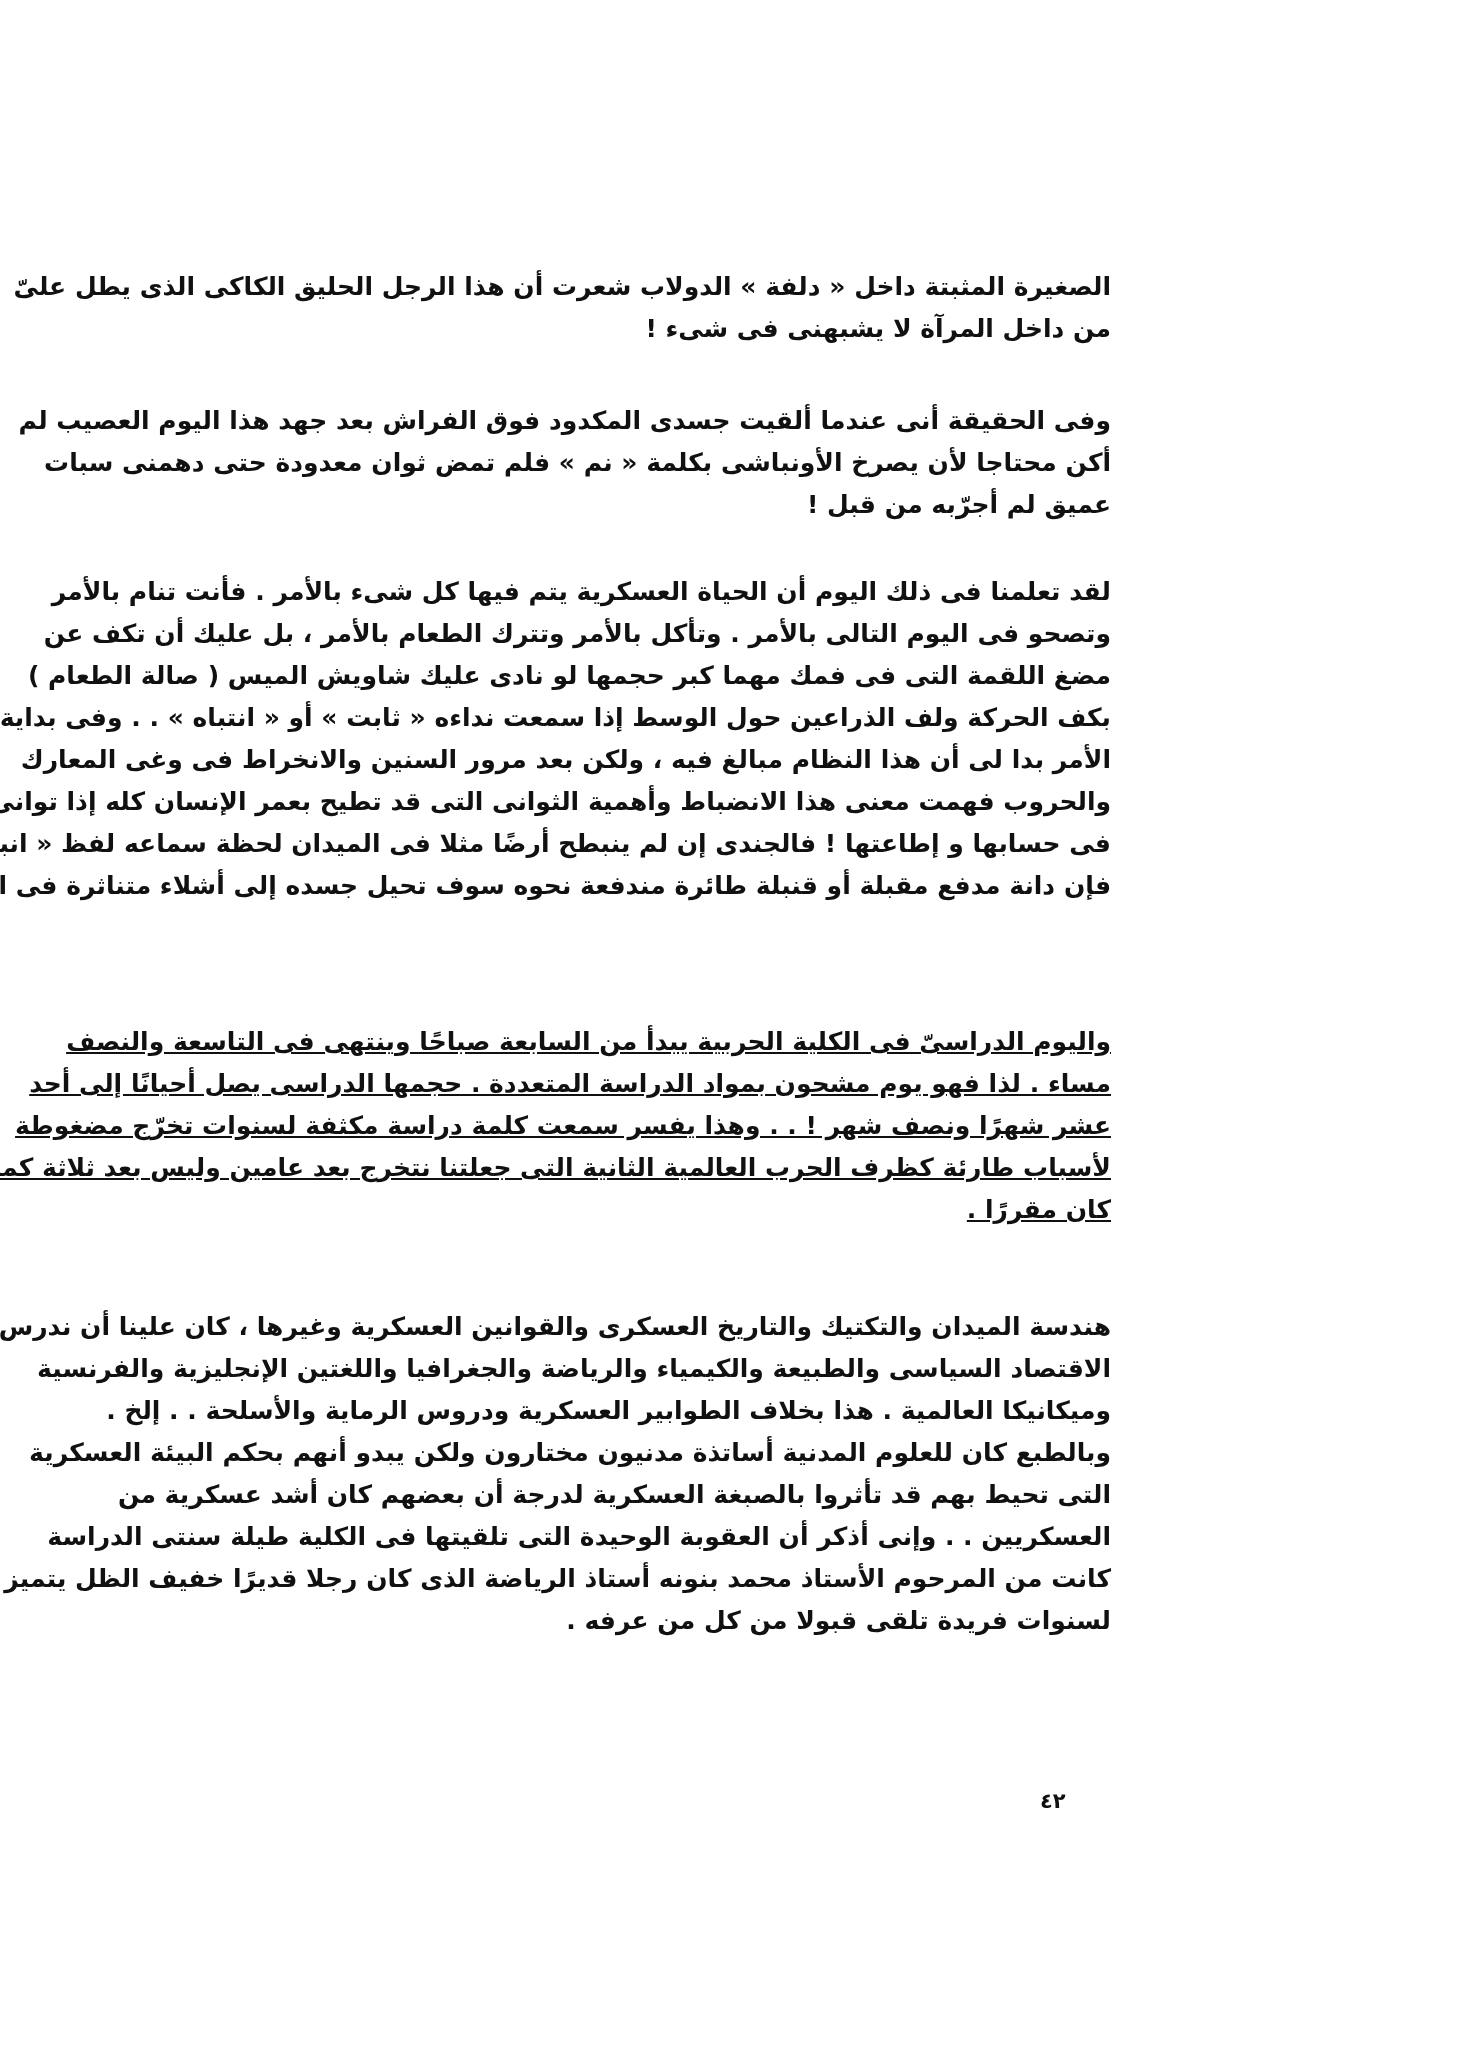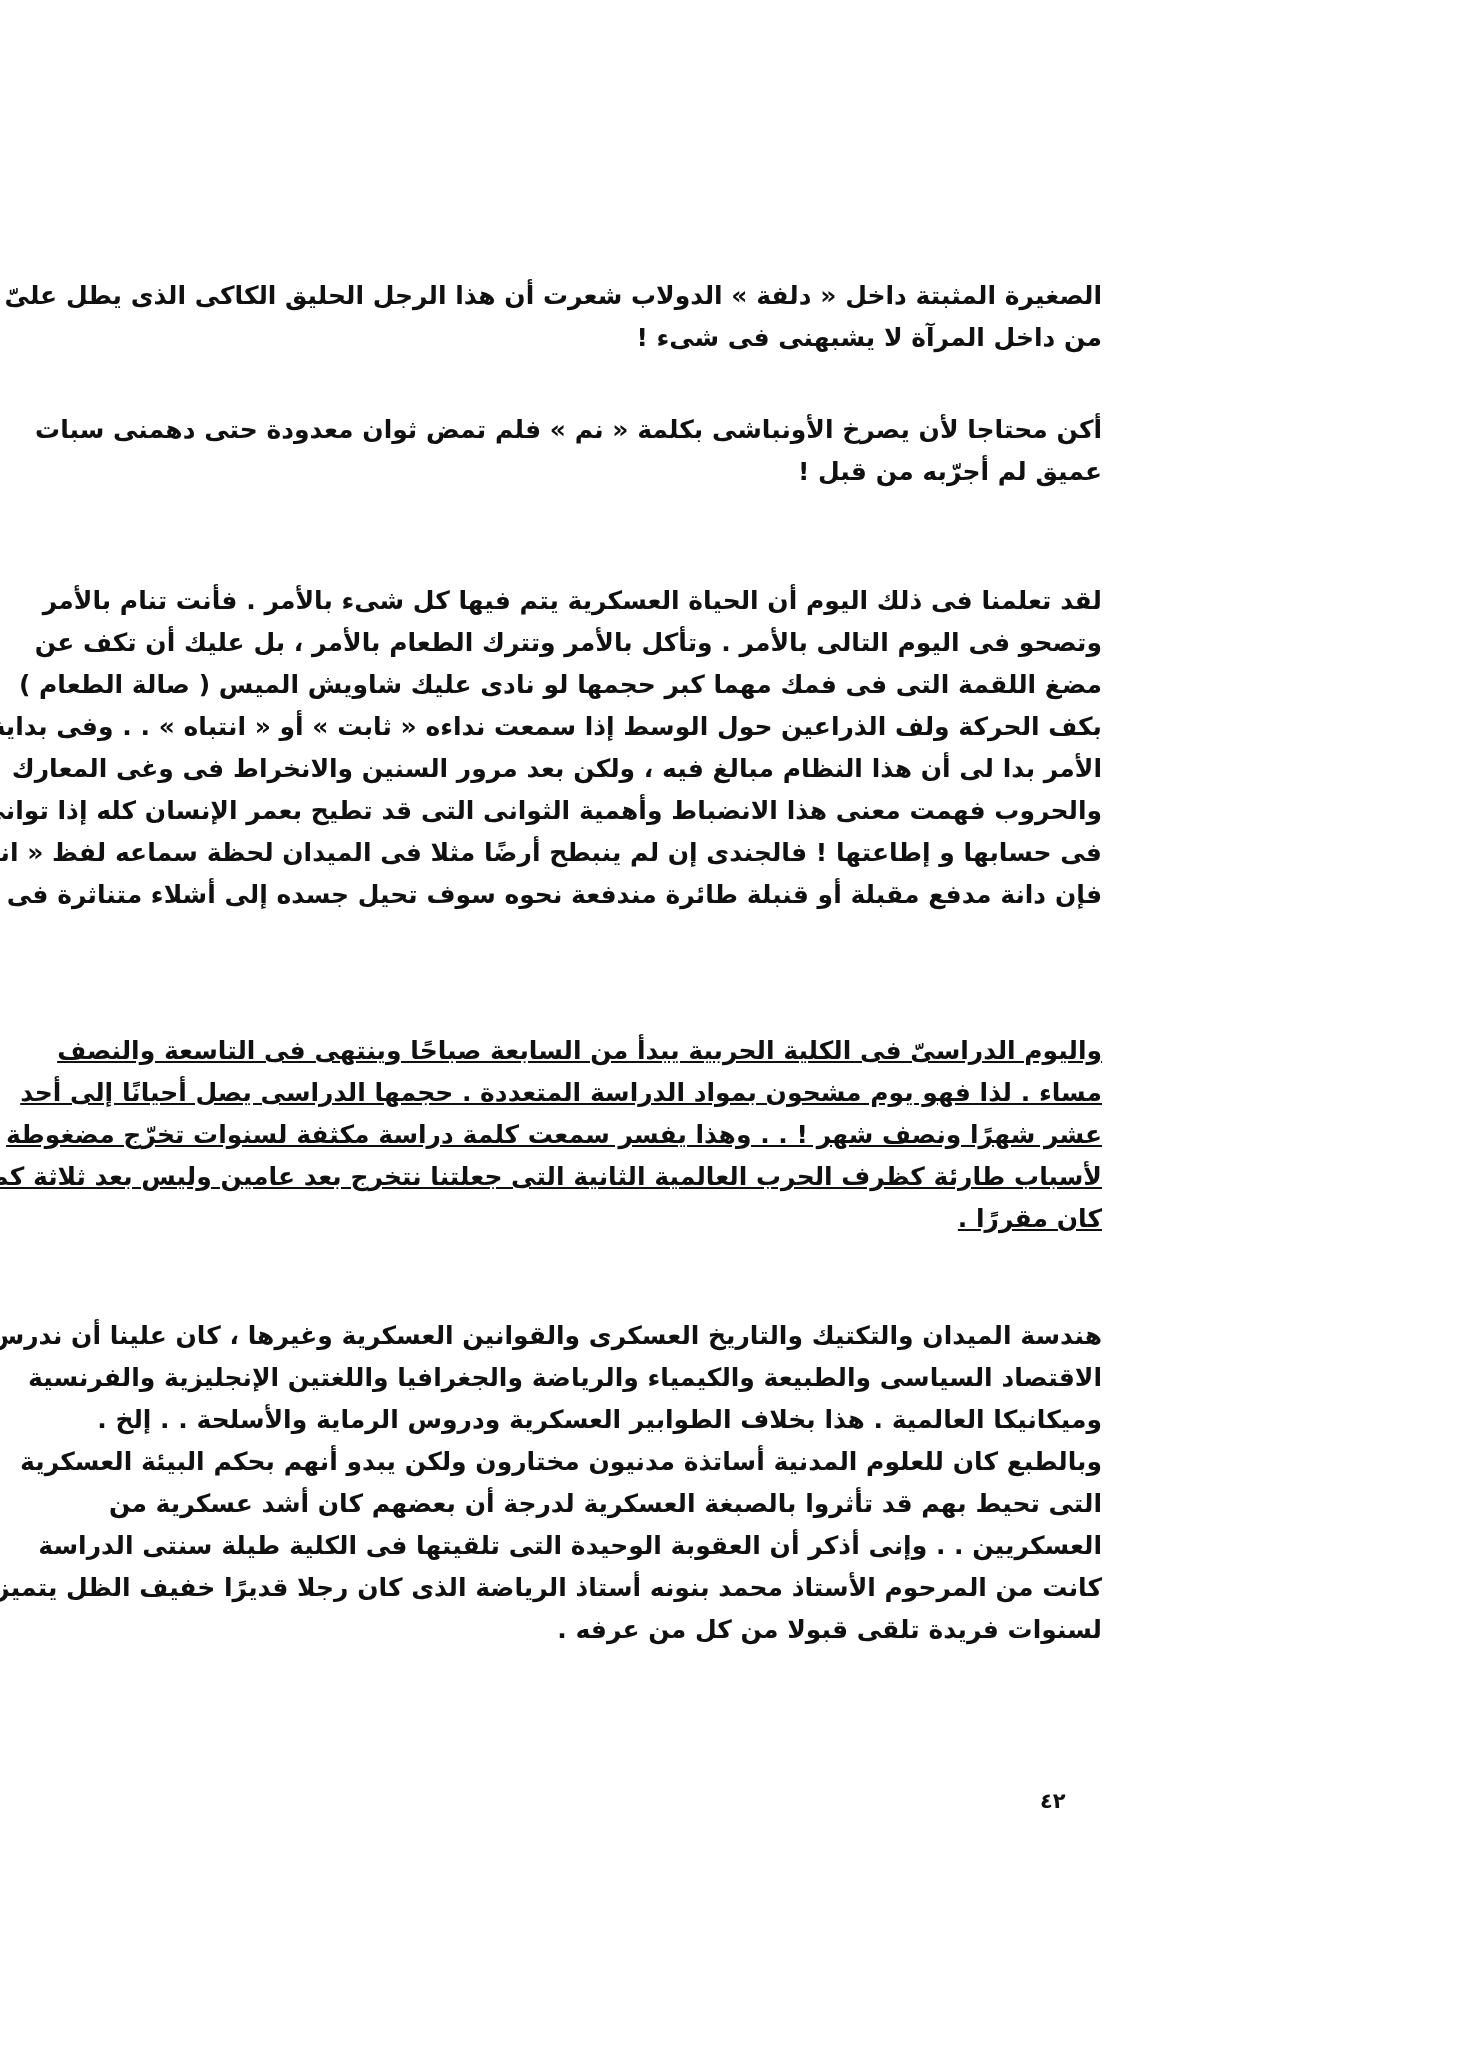--- a/index.html
+++ b/index.html
@@ -17,21 +17,21 @@
     }
     .page {
       position: absolute;
       left: 215px;
       top: 262px;
       width: 900px;
       direction: rtl;
       text-align: justify;
     }
     .para {
-      margin: 13px;
+      margin: 4px;
       font-size: 25px;
       line-height: 42px;
       font-weight: bold;
       text-align-last: right;
     }
     .para .line {
       display: block;
       text-align: justify;
       text-align-last: justify;
       white-space: nowrap;
@@ -51,20 +51,21 @@
 </head>
 <body>
 
 <div class="page">
   <p class="para" style="position:absolute; top:0; right:0; width:900px;">
     <span class="line">الصغيرة المثبتة داخل « دلفة » الدولاب شعرت أن هذا الرجل الحليق الكاكى الذى يطل علىّ</span>
     <span class="line last">من داخل المرآة لا يشبهنى فى شىء !</span>
   </p>
 
   <p class="para" style="position:absolute; top:134px; right:0; width:900px;">
+    <span class="line">وفى الحقيقة أنى عندما ألقيت جسدى المكدود فوق الفراش بعد جهد هذا اليوم العصيب لم</span>
     <span class="line">أكن محتاجا لأن يصرخ الأونباشى بكلمة « نم » فلم تمض ثوان معدودة حتى دهمنى سبات</span>
     <span class="line last">عميق لم أجرّبه من قبل !</span>
   </p>
 
   <p class="para" style="position:absolute; top:305px; right:0; width:900px;">
     <span class="line">لقد تعلمنا فى ذلك اليوم أن الحياة العسكرية يتم فيها كل شىء بالأمر . فأنت تنام بالأمر</span>
     <span class="line">وتصحو فى اليوم التالى بالأمر . وتأكل بالأمر وتترك الطعام بالأمر ، بل عليك أن تكف عن</span>
     <span class="line">مضغ اللقمة التى فى فمك مهما كبر حجمها لو نادى عليك شاويش الميس ( صالة الطعام )</span>
     <span class="line">بكف الحركة ولف الذراعين حول الوسط إذا سمعت نداءه « ثابت » أو « انتباه » . . وفى بداية</span>
     <span class="line">الأمر بدا لى أن هذا النظام مبالغ فيه ، ولكن بعد مرور السنين والانخراط فى وغى المعارك</span>

